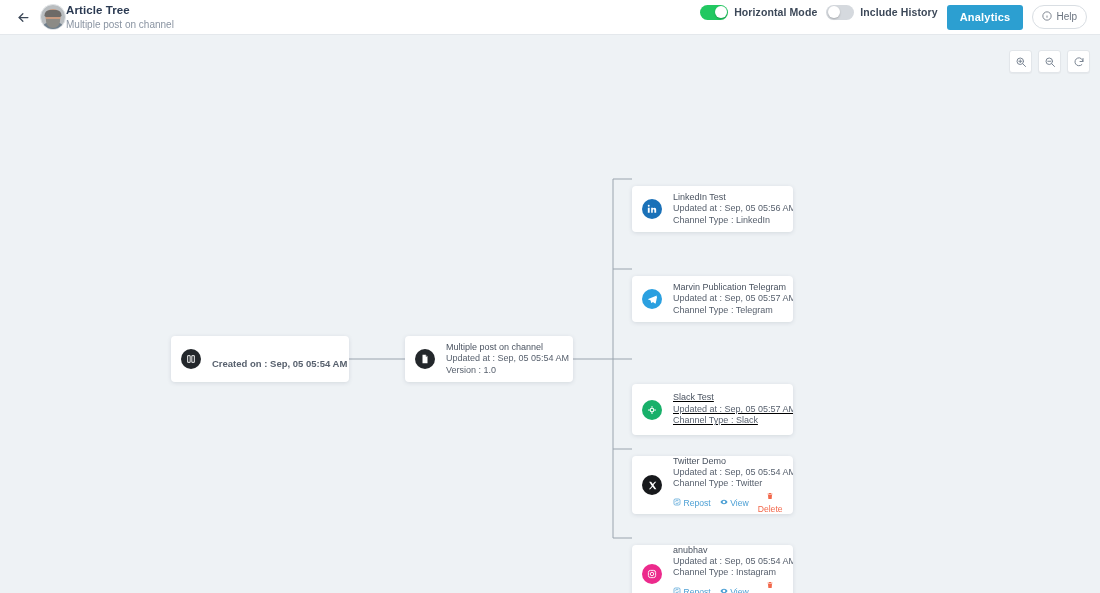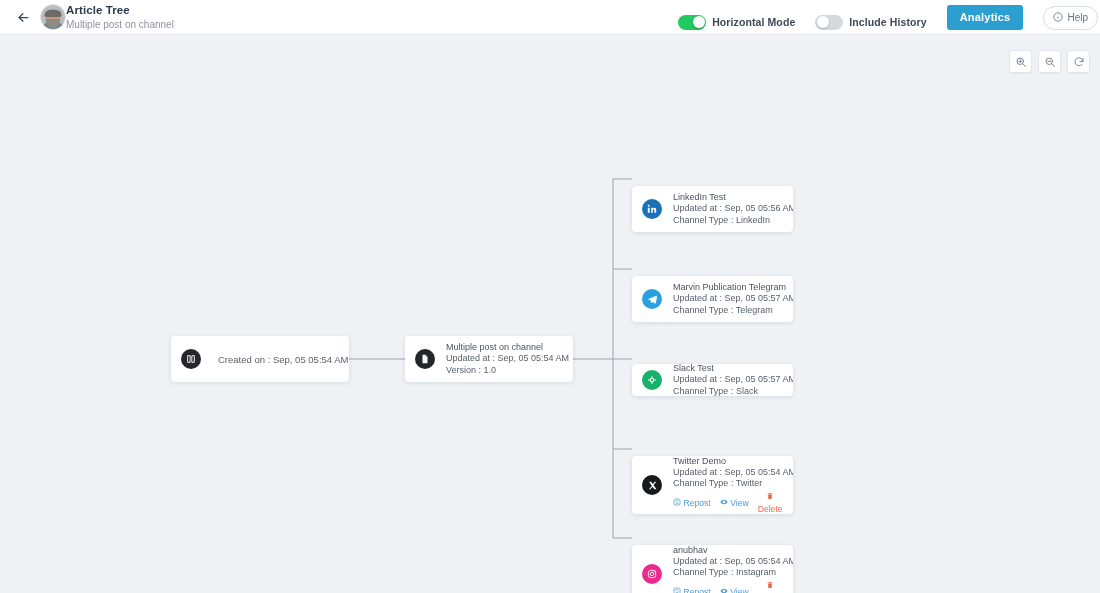--- a/index.html
+++ b/index.html
@@ -57,22 +57,22 @@
     background: #6f7f8c;
   }
   .title-wrap { line-height: 1.15; }
   .title-main {
     font-size: 11.5px; font-weight: bold; color: #2b3a52;
     letter-spacing: .1px;
   }
   .title-sub { font-size: 10px; color: #8a94a2; margin-top: 2px; }
 
   .header-right {
-    margin-left: auto; display: flex; align-items: flex-end;
-    gap: 20px; padding-right: 2px;
+    margin-left: auto; display: flex; align-items: flex-start;
+    gap: 9px; padding-right: 13px;
   }
   .switch-group { display: flex; align-items: center; gap: 6px; }
   .switch {
     width: 28px; height: 15px; border-radius: 8px;
     position: relative; cursor: pointer; flex: none;
   }
   .switch.on  { background: #22c861; }
   .switch.off { background: #d5d9de; }
   .switch .knob {
     position: absolute; top: 1.6px;
@@ -246,21 +246,21 @@
         <line x1="613" y1="144" x2="632" y2="144"></line>
         <line x1="613" y1="234" x2="632" y2="234"></line>
         <line x1="613" y1="324" x2="632" y2="324"></line>
         <line x1="613" y1="414" x2="632" y2="414"></line>
         <line x1="613" y1="503" x2="632" y2="503"></line>
       </g>
     </svg>
 
     <div class="node" style="left:171px; top:301px; width:178px; height:46px;">
       <div class="node-body vcenter">
-        <div style="display:flex;align-items:center;gap:17px;">
+        <div style="display:flex;align-items:flex-end;gap:11px;font-weight:bold;">
           <span class="node-icon ic-dark">
             <svg width="10" height="10" viewBox="0 0 24 24" fill="none" stroke="#fff" stroke-width="2.2">
               <path d="M4 4h6v16H4z"></path>
                 <path d="M14 4h6v16h-6z"></path>
             </svg>
           </span>
           <span class="single-line">Created on : Sep, 05 05:54 AM</span>
         </div>
       </div>
 
@@ -309,21 +309,21 @@
               </svg>
             </span>
       <div class="node-text">
         <div class="node-line name">Marvin Publication Telegram</div>
         <div class="node-line">Updated at : Sep, 05 05:57 AM</div>
         <div class="node-line">Channel Type : Telegram</div>
 
       </div>
     </div>
     </div>
-        <div class="node" style="left: 632px; top: 329px; width: 161px; height: 32px;">
+        <div class="node" style="left: 632px; top: 349px; width: 161px; height: 51px; text-decoration: underline;">
     <div class="node-body">
       <span class="node-icon ic-slack">
               <svg width="10" height="10" viewBox="0 0 24 24" fill="none" stroke="#fff" stroke-width="2.6" stroke-linecap="round">
                 <circle cx="12" cy="12" r="4.4"></circle>
                 <path d="M12 3.5v2M12 18.5v2M3.5 12h2M18.5 12h2"></path>
               </svg>
             </span>
       <div class="node-text">
         <div class="node-line name">Slack Test</div>
         <div class="node-line">Updated at : Sep, 05 05:57 AM</div>

